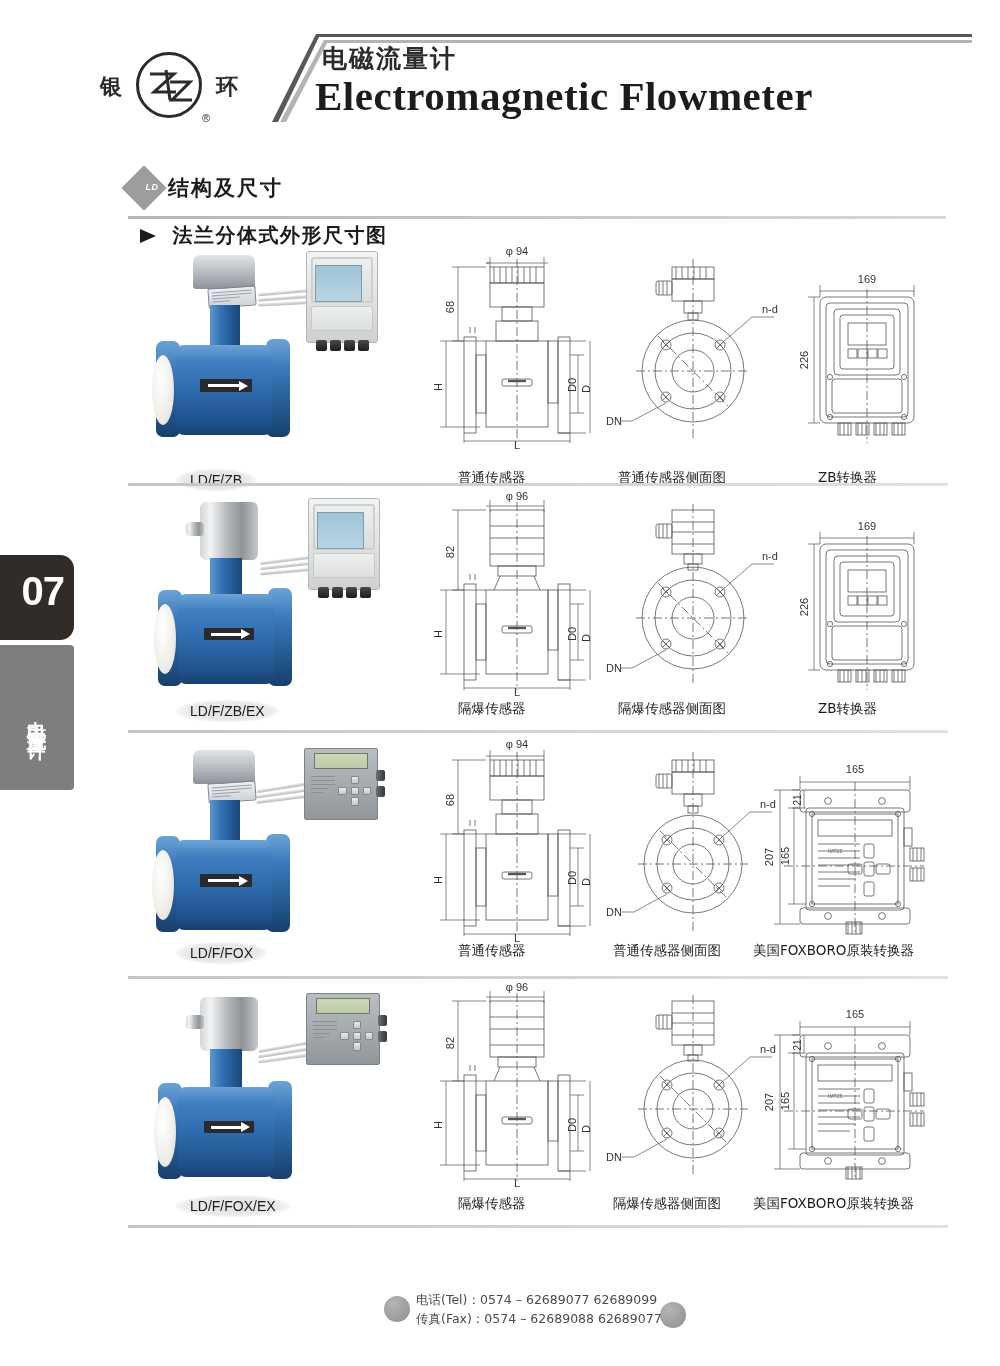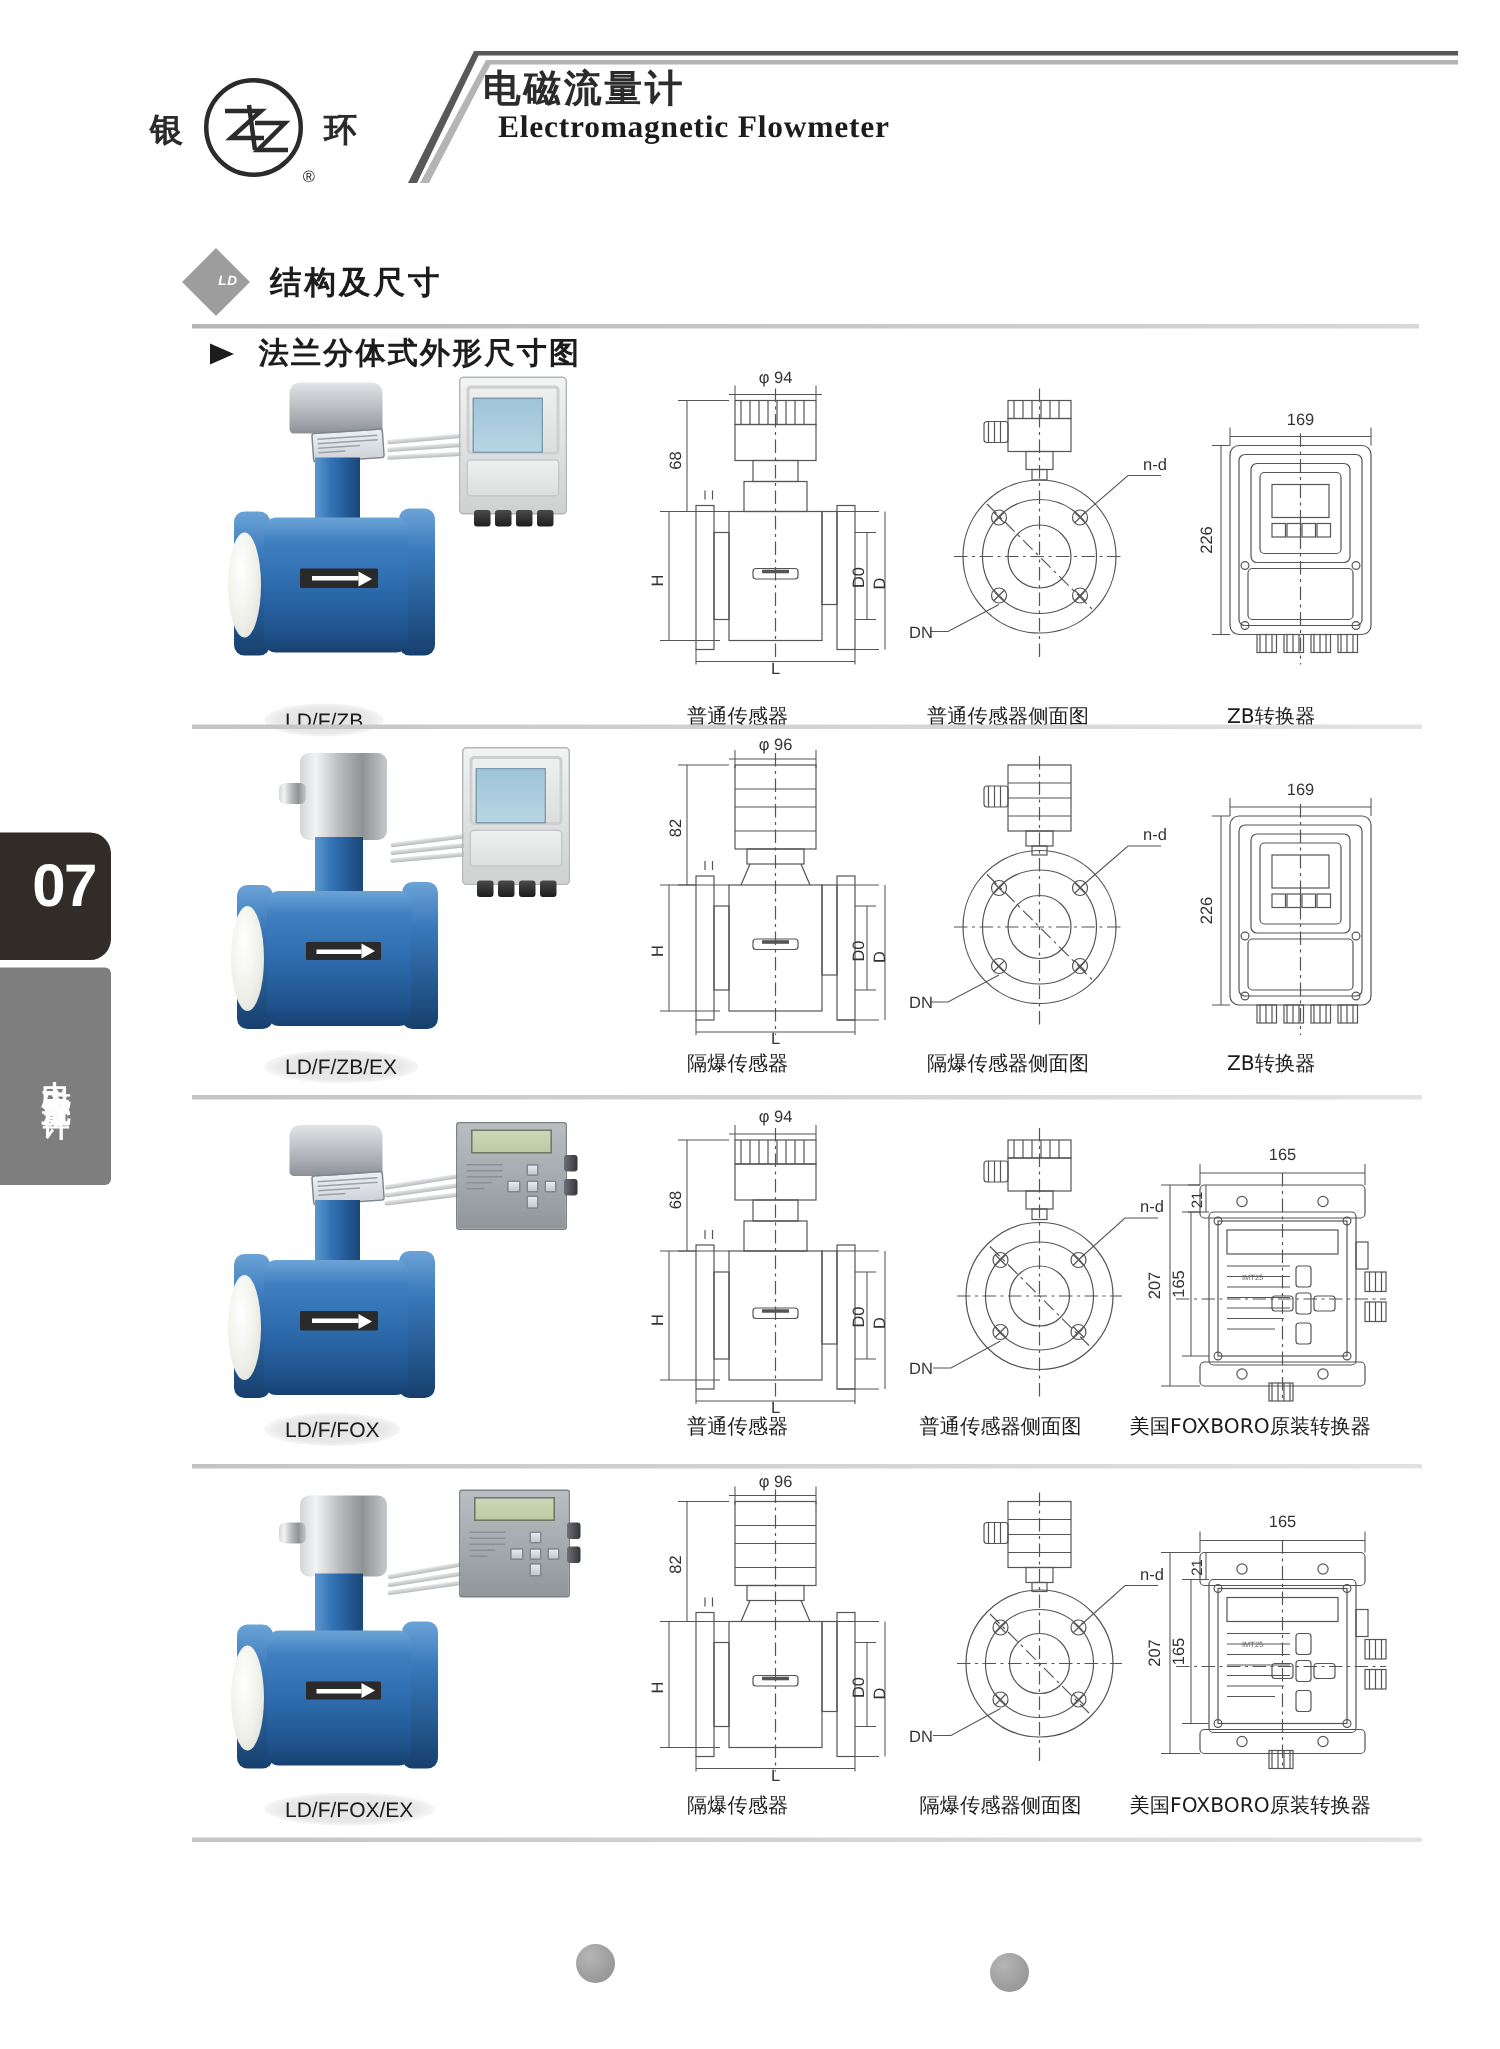--- a/index.html
+++ b/index.html
@@ -35,40 +35,40 @@
   .banner .slash-dark {
     position: absolute; left: 0; top: 0; width: 700px; height: 90px;
   }
   .title-cn {
     position: absolute; left: 50px; top: 8px;
     font-size: 25px; font-weight: bold; color: #2b2b2b;
     letter-spacing: 2px;
     font-family: "DejaVu Sans", sans-serif;
   }
   .title-en {
-    position: absolute; left: 60px; top: 38px;
-    font-size: 21px; font-weight: bold; color: #1c1c1c;
+    position: absolute; left: 43px; top: 38px;
+    font-size: 41px; font-weight: bold; color: #1c1c1c;
     font-family: "Liberation Serif", serif;
     letter-spacing: 0.5px;
   }
 
   
   .sec-head { position: absolute; left: 128px; top: 170px; width: 820px; height: 48px; }
   .diamond {
     position: absolute; left: 0; top: 2px;
     width: 32px; height: 32px; background: #9d9d9d;
     transform: rotate(45deg);
   }
   .diamond-label {
     position: absolute; left: 8px; top: 12px; width: 32px;
     text-align: center; font-size: 9px; font-weight: bold;
     color: #ffffff; font-style: italic; letter-spacing: 0.5px;
   }
   .sec-title {
-    position: absolute; left: 52px; top: 4px;
+    position: absolute; left: 40px; top: 4px;
     font-size: 21px; font-weight: bold; color: #1c1c1c;
     letter-spacing: 2px; font-family: "DejaVu Sans", sans-serif;
   }
   .sec-rule {
     position: absolute; left: 128px; top: 216px; width: 818px; height: 3px;
     background: linear-gradient(to right, #b6b6b6, #d8d8d8);
   }
 
   .sub-head { position: absolute; left: 140px; top: 222px; }
   .sub-arrow {
@@ -954,13 +954,17 @@
     <span class="cap" style="left:330px">隔爆传感器</span>
     <span class="cap" style="left:485px">隔爆传感器侧面图</span>
     <span class="cap" style="left:625px">美国FOXBORO原装转换器</span>
   </div>
   <div class="row-sep" style="top:242px"></div>
 </div>
 
 <div class="footer">
   <span class="foot-dot" style="left:384px;top:8px"></span>
   <span class="foot-dot" style="left:660px;top:14px"></span>
+  <div class="foot-lines">
+    <div>电话(Tel)：0574 – 62689077  62689099</div>
+    <div>传真(Fax)：0574 – 62689088  62689077</div>
+  </div>
 </div>
 
 </body></html>

